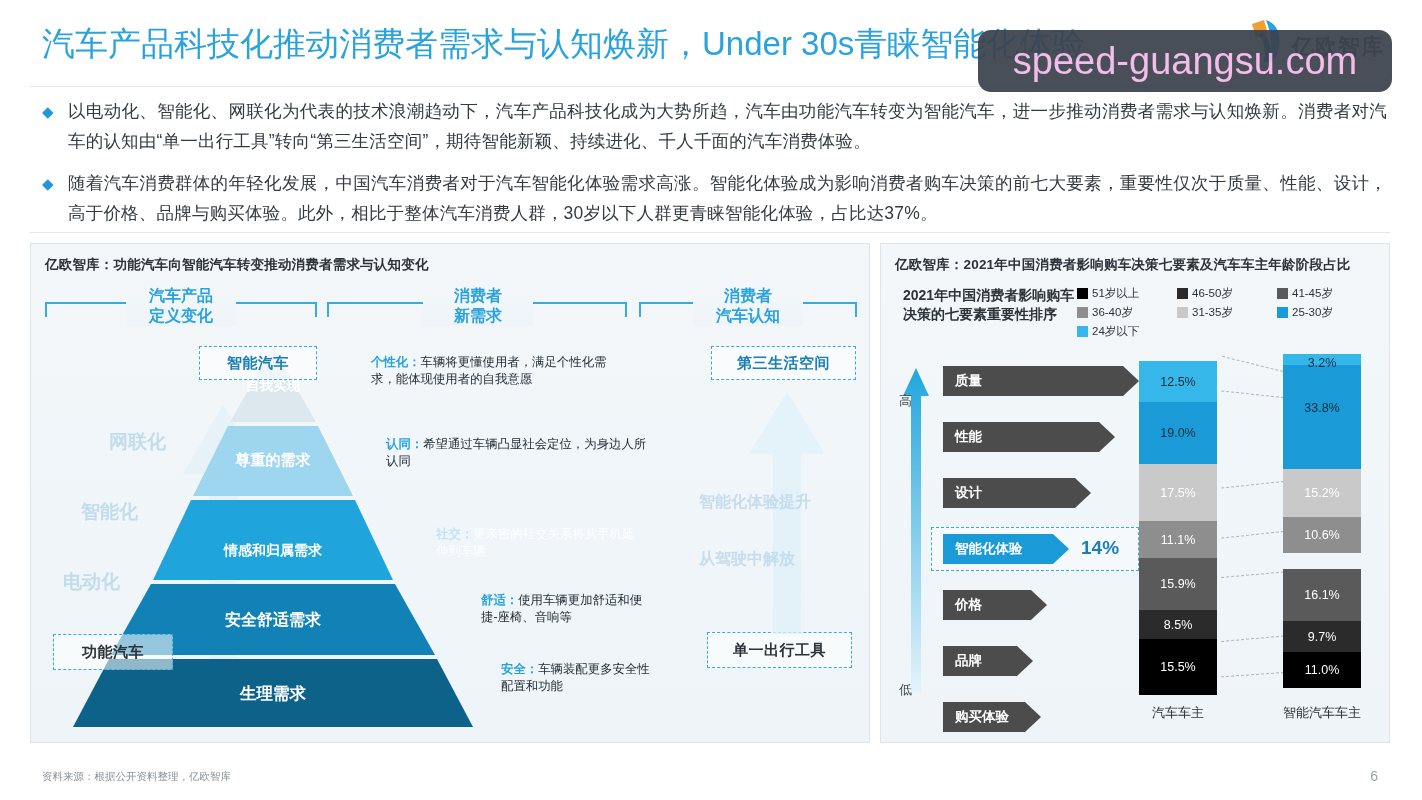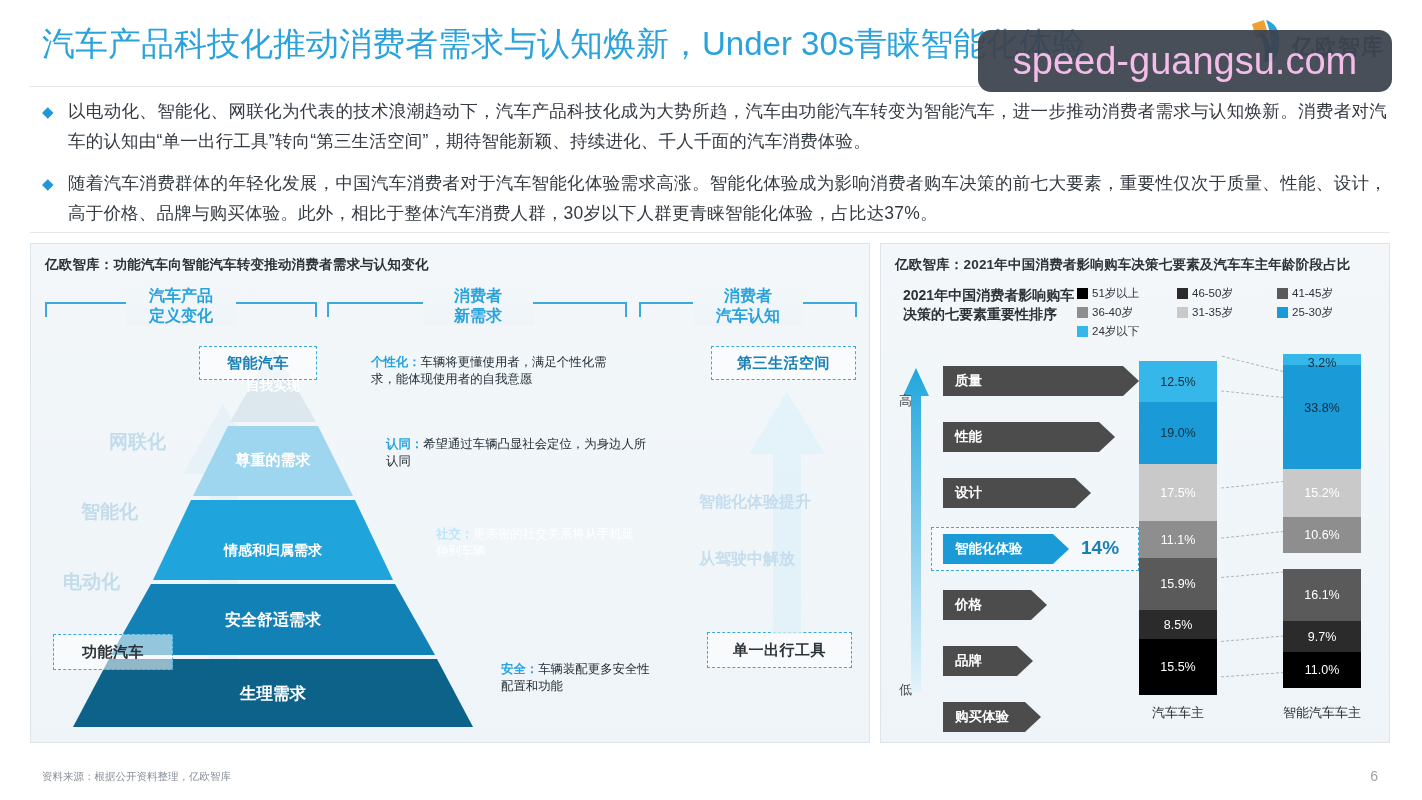--- a/index.html
+++ b/index.html
@@ -244,20 +244,23 @@
     <div class="ghost-word2" style="left:668px; top:305px;">从驾驶中解放</div>
 
     <div class="note" style="left:340px; top:110px; width:260px;">
       <b>个性化</b><b>：</b><span>车辆将更懂使用者，满足个性化需求，能体现使用者的自我意愿</span>
     </div>
     <div class="note" style="left:355px; top:192px; width:262px;">
       <b>认同</b><b>：</b><span>希望通过车辆凸显社会定位，为身边人所认同</span>
     </div>
     <div class="note white" style="left:405px; top:282px; width:200px;">
       <b>社交</b><b>：</b><span>更亲密的社交关系将从手机延伸到车辆</span>
+    </div>
+    <div class="note" style="left:450px; top:348px; width:170px; color:#1f2a31;">
+      <b>舒适</b><b>：</b><span>使用车辆更加舒适和便捷-座椅、音响等</span>
     </div>
     <div class="note" style="left:470px; top:417px; width:150px; color:#1f2a31;">
       <b>安全</b><b>：</b><span>车辆装配更多安全性配置和功能</span>
     </div>
   </div>
 
   <div class="panel-right">
     <div class="panel-caption">亿欧智库：2021年中国消费者影响购车决策七要素及汽车车主年龄阶段占比</div>
 
     <div class="chart-subtitle">2021年中国消费者影响购车决策的七要素重要性排序</div>

